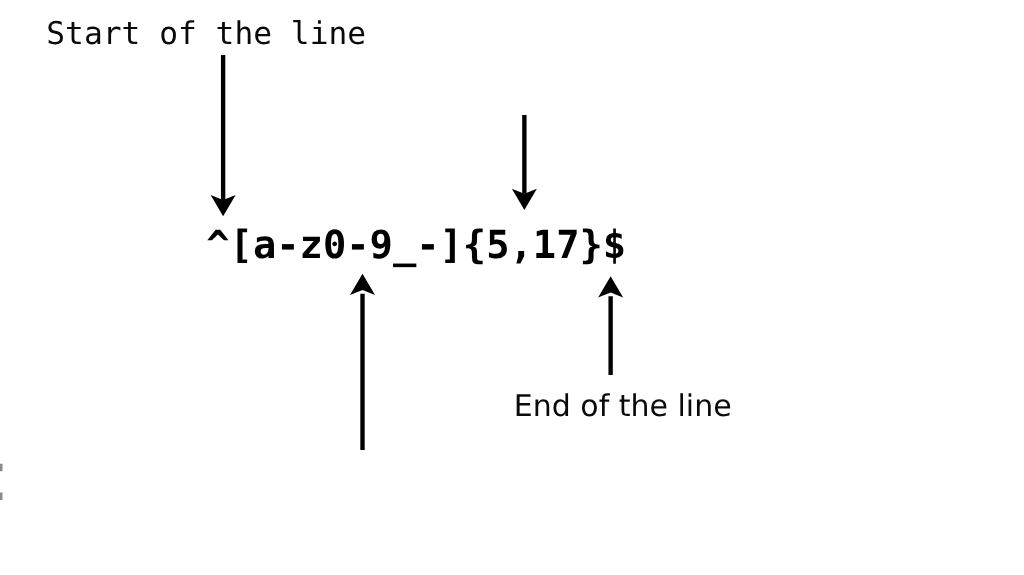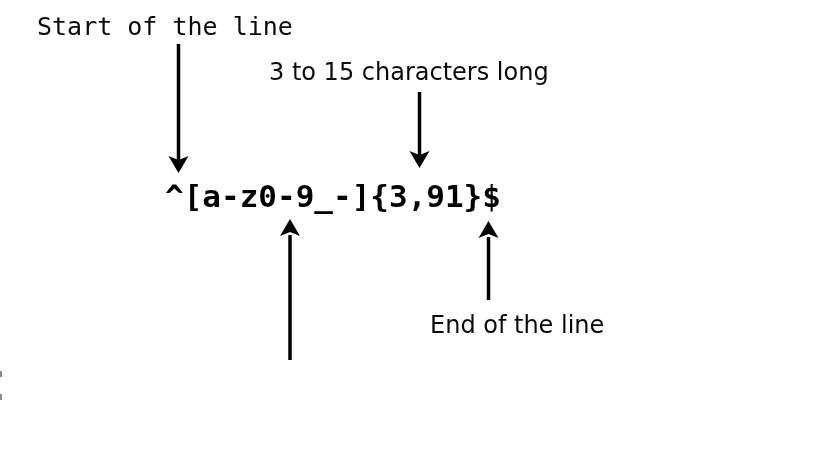--- a/index.html
+++ b/index.html
@@ -51,21 +51,21 @@
   }
   .edge-mark {
     position: absolute;
     left: 0;
     width: 2px;
     height: 6px;
     background: #8a8a8a;
   }
   .pos-start      { left: 37px;  top: 14px;  }
   .pos-length     { left: 269px; top: 60px;  }
-  .pos-end        { left: 430px; top: 313px; }
+  .pos-end        { left: 411px; top: 313px; }
   .pos-charclass  { left: 11px;  top: 373px; }
 </style>
 </head>
 <body>
 
 <div class="canvas">
 
   <svg class="arrow-layer" width="819" height="460" viewBox="0 0 819 460" stroke="#000000" fill="#000000">
 
     <g>
@@ -84,23 +84,22 @@
     </g>
 
     <g>
       <line x1="290" y1="235" x2="290" y2="360" stroke-width="3.5"></line>
       <polygon points="290,219 280,236 290,232 300,236" stroke="none"></polygon>
     </g>
   </svg>
 
   <div class="label mono pos-start">Start of the line</div>
 
-  <div class="label sans pos-length">3 to 15 characters long</div>
 
-  <div class="regex">^[a-z0-9_-]{3,91}$</div>
+  <div class="regex">^[a-z0-9_-]{5,17}$</div>
 
   <div class="label sans pos-end">End of the line</div>
 
 
   <div class="edge-mark" style="top:371px;"></div>
   <div class="edge-mark" style="top:394px;"></div>
 
 </div>
 
 </body></html>

